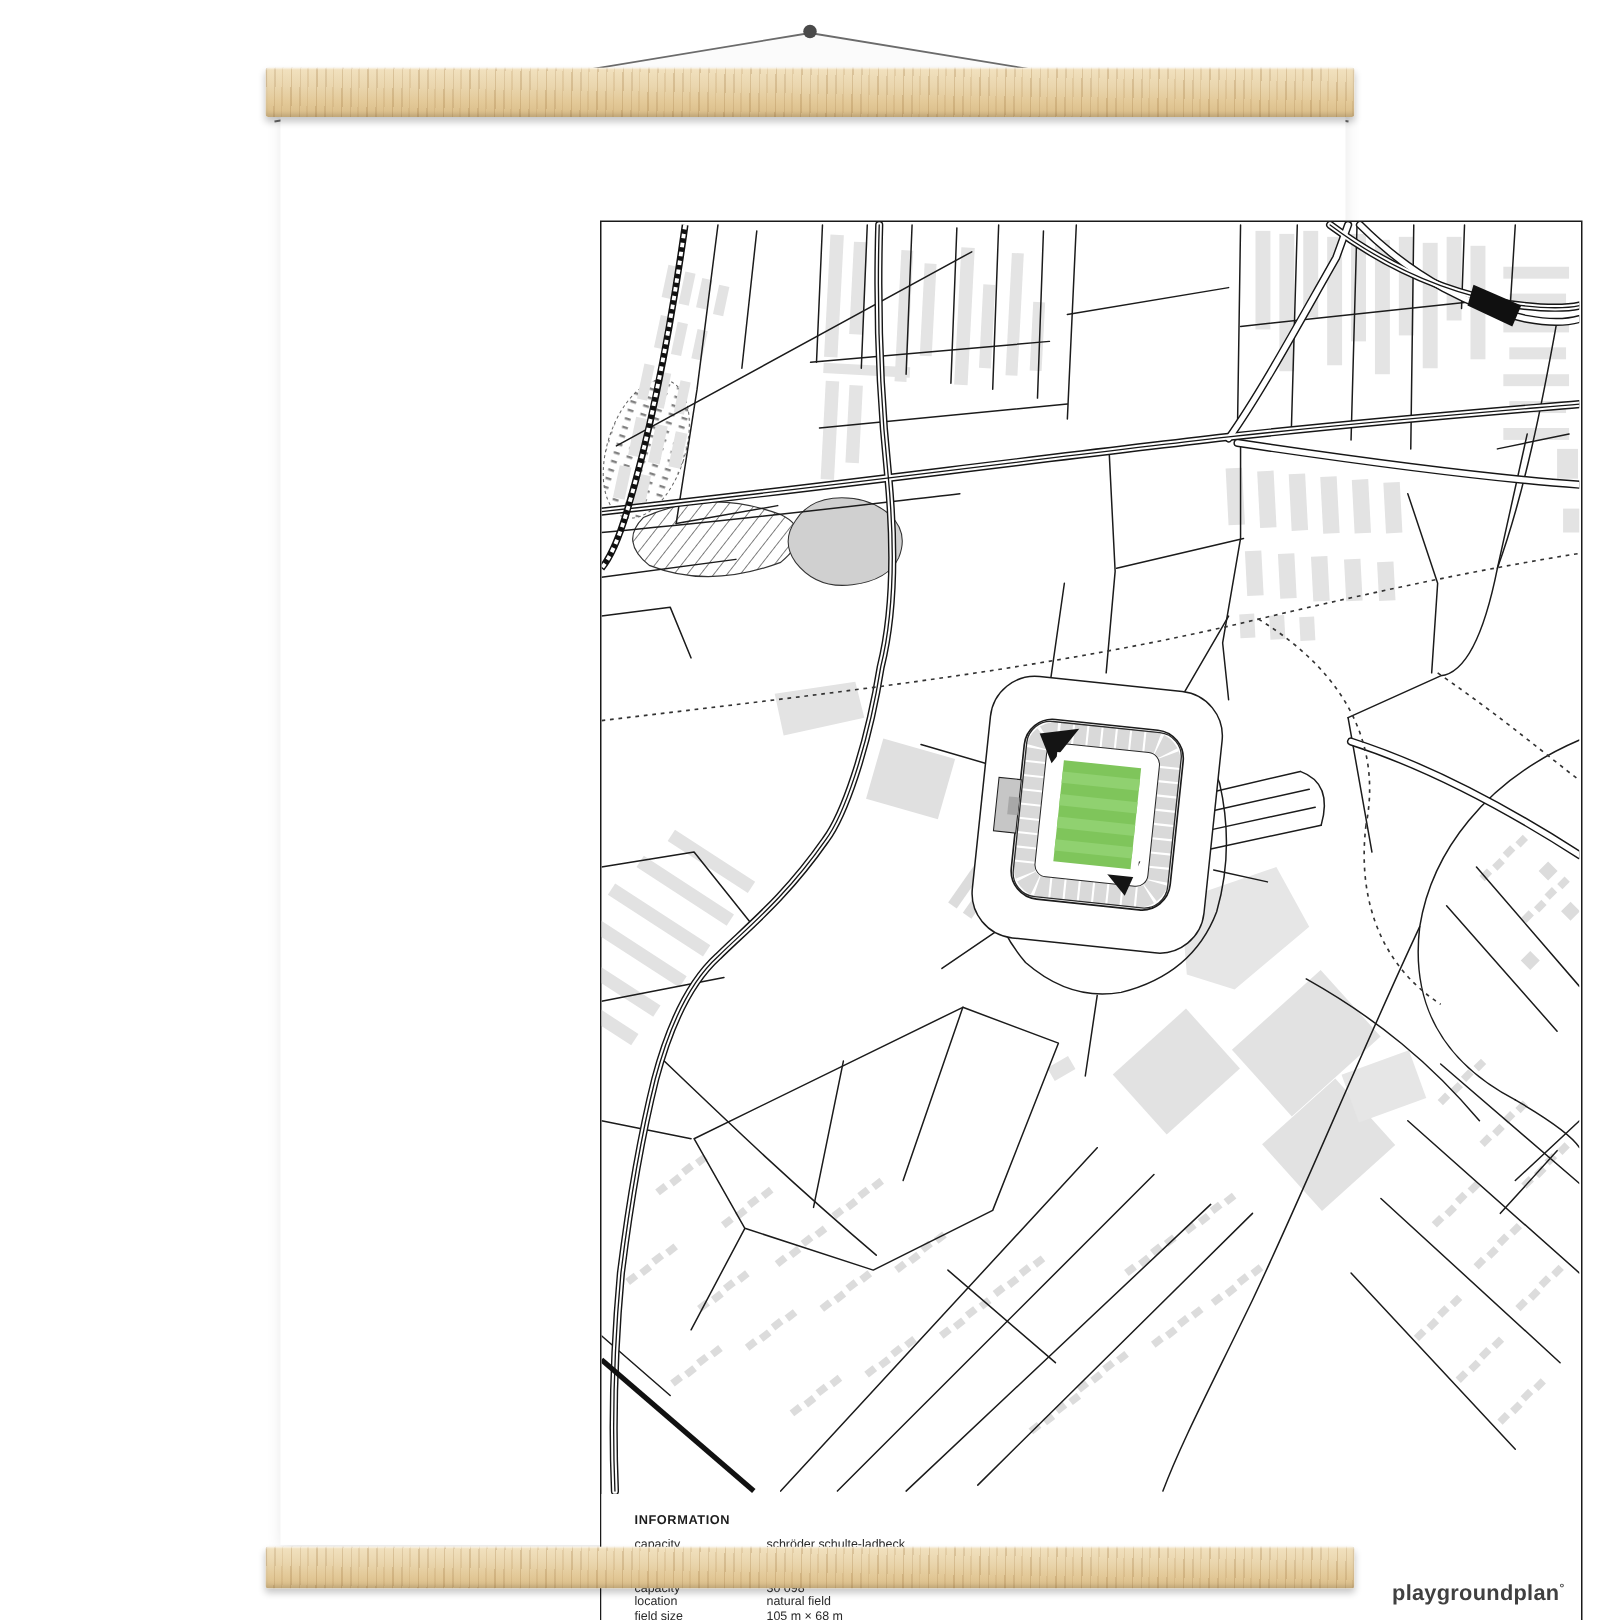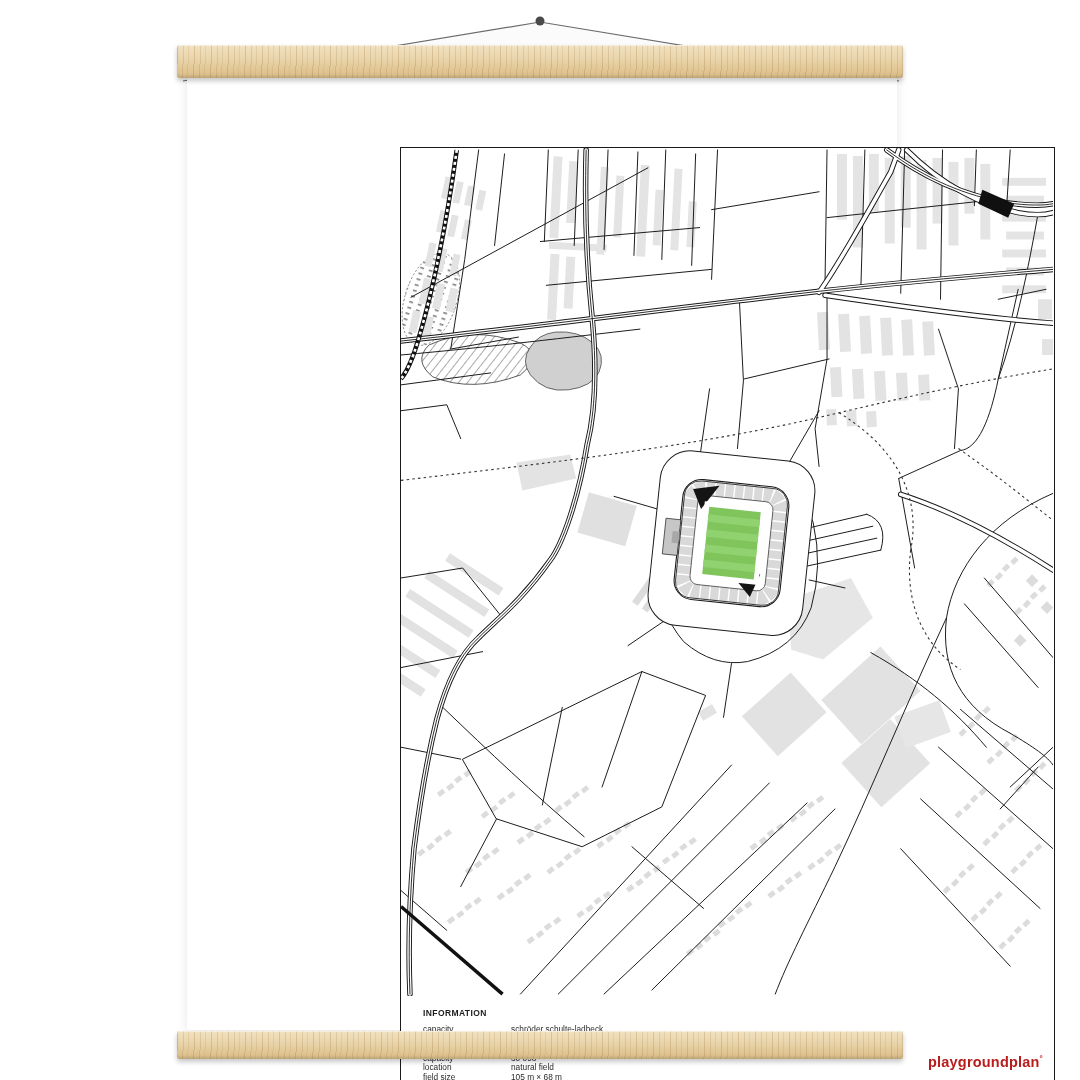--- a/index.html
+++ b/index.html
@@ -26,21 +26,21 @@
   .map-wrap{position:absolute;left:0;top:0;width:652px;height:848px;overflow:hidden;}
   
   .footer{position:absolute;left:0;top:848px;width:652px;height:87px;background:#fff;}
   .info{position:absolute;left:22px;top:12px;width:200px;color:#1d1d1d;}
   .info-h{font-size:8.5px;font-weight:bold;letter-spacing:.4px;margin-bottom:7px;}
   .irow{display:flex;font-size:8.3px;line-height:9.6px;color:#2a2a2a;}
   .irow .l{width:88px;flex:0 0 88px;}
   .title-block{position:absolute;left:0;top:8px;width:100%;text-align:center;color:#1d1d1d;}
   .title{font-size:43px;font-weight:bold;letter-spacing:1px;line-height:46px;}
   .coords{font-size:16px;letter-spacing:.6px;color:#2b2b2b;margin-top:3px;}
-  .brand{position:absolute;right:10px;top:58px;font-size:14.5px;font-weight:bold;color:#b91c1c;letter-spacing:.2px;margin-left:16px;}
+  .brand{position:absolute;right:10px;top:58px;font-size:14.5px;font-weight:bold;color:#404040;letter-spacing:.2px;margin-left:16px;}
   .brand .deg{font-size:8px;vertical-align:super;}
   
   .st{stroke:#1b1b1b;stroke-width:1;fill:none;stroke-linecap:round;stroke-linejoin:round;}
   .rc{stroke:#161616;stroke-width:5.5;fill:none;stroke-linecap:round;}
   .ri{stroke:#ffffff;stroke-width:3.6;fill:none;stroke-linecap:round;}
   .rm{stroke:#161616;stroke-width:.9;fill:none;stroke-linecap:round;}
   .dot{stroke:#333;stroke-width:1.1;fill:none;stroke-dasharray:2.5 3.2;}
   .rlc{stroke:#111;stroke-width:4.6;fill:none;}
   .rli{stroke:#fff;stroke-width:2.6;fill:none;stroke-dasharray:3 3;}
 </style>

